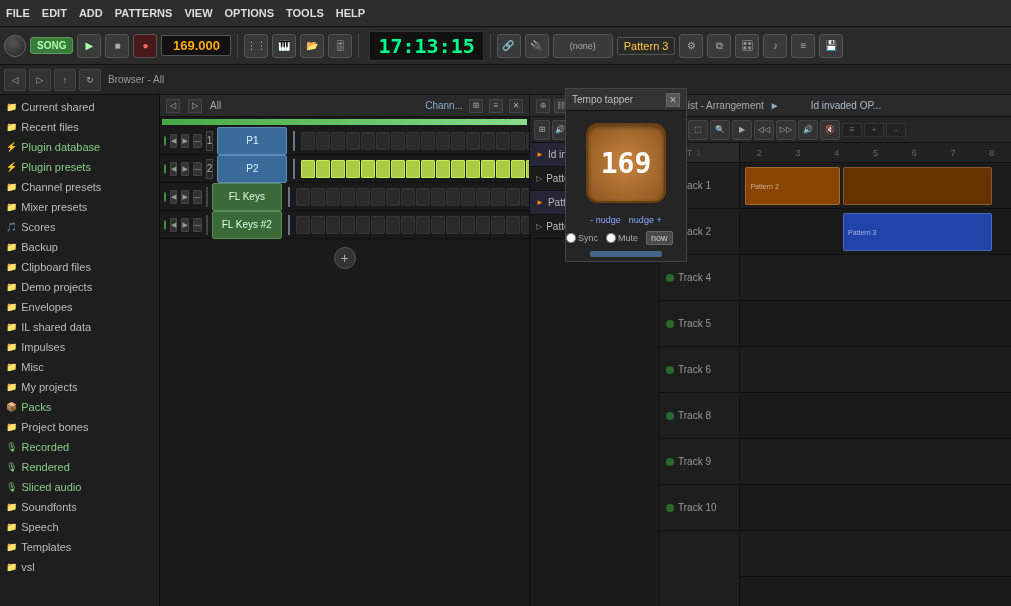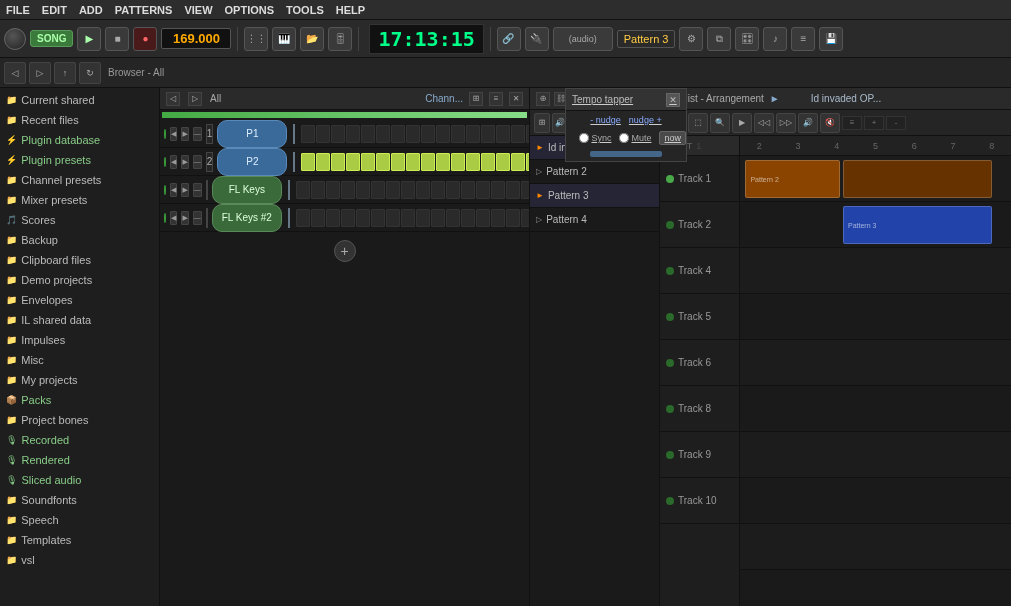--- a/index.html
+++ b/index.html
@@ -9,21 +9,21 @@
       background: #1a1a1a;
       font-family: 'Arial', sans-serif;
       font-size: 11px;
       color: #ccc;
       overflow: hidden;
       position: relative;
     }
 
     
     .menu-bar {
-      height: 20px;
+      height: 27px;
       background: #2d2d2d;
       display: flex;
       align-items: center;
       border-bottom: 1px solid #111;
     }
     .menu-item {
       padding: 2px 6px;
       color: #ddd;
       font-size: 11px;
       font-weight: bold;
@@ -242,21 +242,21 @@
       min-width: 70px;
       height: 28px;
       background: #3a6a9a;
       border: 1px solid #5a8aba;
       color: #ddeeff;
       font-size: 10px;
       display: flex;
       align-items: center;
       justify-content: center;
       cursor: pointer;
-      border-radius: 10px;
+      border-radius: 2px;
     }
     .ch-name-btn.green { background: #3a6a3a; border-color: #5a8a5a; color: #ddffdd; }
     .ch-pads {
       display: flex;
       gap: 1px;
       flex: 1;
     }
     .pad {
       width: 14px;
       height: 18px;
@@ -435,21 +435,21 @@
       margin: 4px 0;
       font-size: 9px;
       color: #999;
     }
     .tempo-nudge-btn {
       cursor: pointer;
       color: #88aaff;
     }
     .tempo-controls {
       display: flex;
-      justify-content: flex-end;
+      justify-content: flex-start;
       align-items: center;
       gap: 8px;
       margin: 6px 0;
     }
     .tc-radio {
       display: flex;
       align-items: center;
       gap: 2px;
       font-size: 9px;
       color: #aaa;
@@ -524,21 +524,21 @@
   <div class="toolbar-btn">🎹</div>
   <div class="toolbar-btn">📂</div>
   <div class="toolbar-btn">🎚</div>
   <div class="toolbar-sep"></div>
 
   <div class="time-display">17:13:15</div>
   <div class="toolbar-sep"></div>
 
   <div class="toolbar-btn" style="color:#ffaa44;">🔗</div>
   <div class="toolbar-btn">🔌</div>
-  <div class="toolbar-btn" style="min-width:60px;font-size:9px;">(audio)</div>
+  <div class="toolbar-btn" style="min-width:60px;font-size:9px;">(none)</div>
   <div class="pattern-selector">Pattern 3</div>
   <div class="toolbar-btn">⚙</div>
   <div class="toolbar-btn">⧉</div>
   <div class="toolbar-btn">🎛</div>
   <div class="toolbar-btn">♪</div>
   <div class="toolbar-btn">≡</div>
   <div class="toolbar-btn">💾</div>
 </div>
 
 <div class="toolbar2">
@@ -939,24 +939,27 @@
             <div class="grid-row"></div>
             <div class="grid-row"></div>
             <div class="grid-row"></div>
           </div>
         </div>
       </div>
     </div>
   </div>
 </div>
 
-<div class="tempo-overlay" style="position:absolute;left:565px;top:88px;width:122px;z-index:200;text-decoration:underline;">
+<div class="tempo-overlay" style="position:absolute;left:565px;top:88px;width:122px;z-index:200;">
   <div class="tempo-header">
     <span class="tempo-title">Tempo tapper</span>
     <div class="tempo-close">✕</div>
+  </div>
+  <div class="tempo-pad">
+    <span class="tempo-value">169</span>
   </div>
   <div class="tempo-nudge">
     <span class="tempo-nudge-btn">- nudge</span>
     <span class="tempo-nudge-btn">nudge +</span>
   </div>
   <div class="tempo-controls">
     <div class="tc-radio">
       <input type="radio" name="tcsync" style="">
       <span>Sync</span>
     </div>

